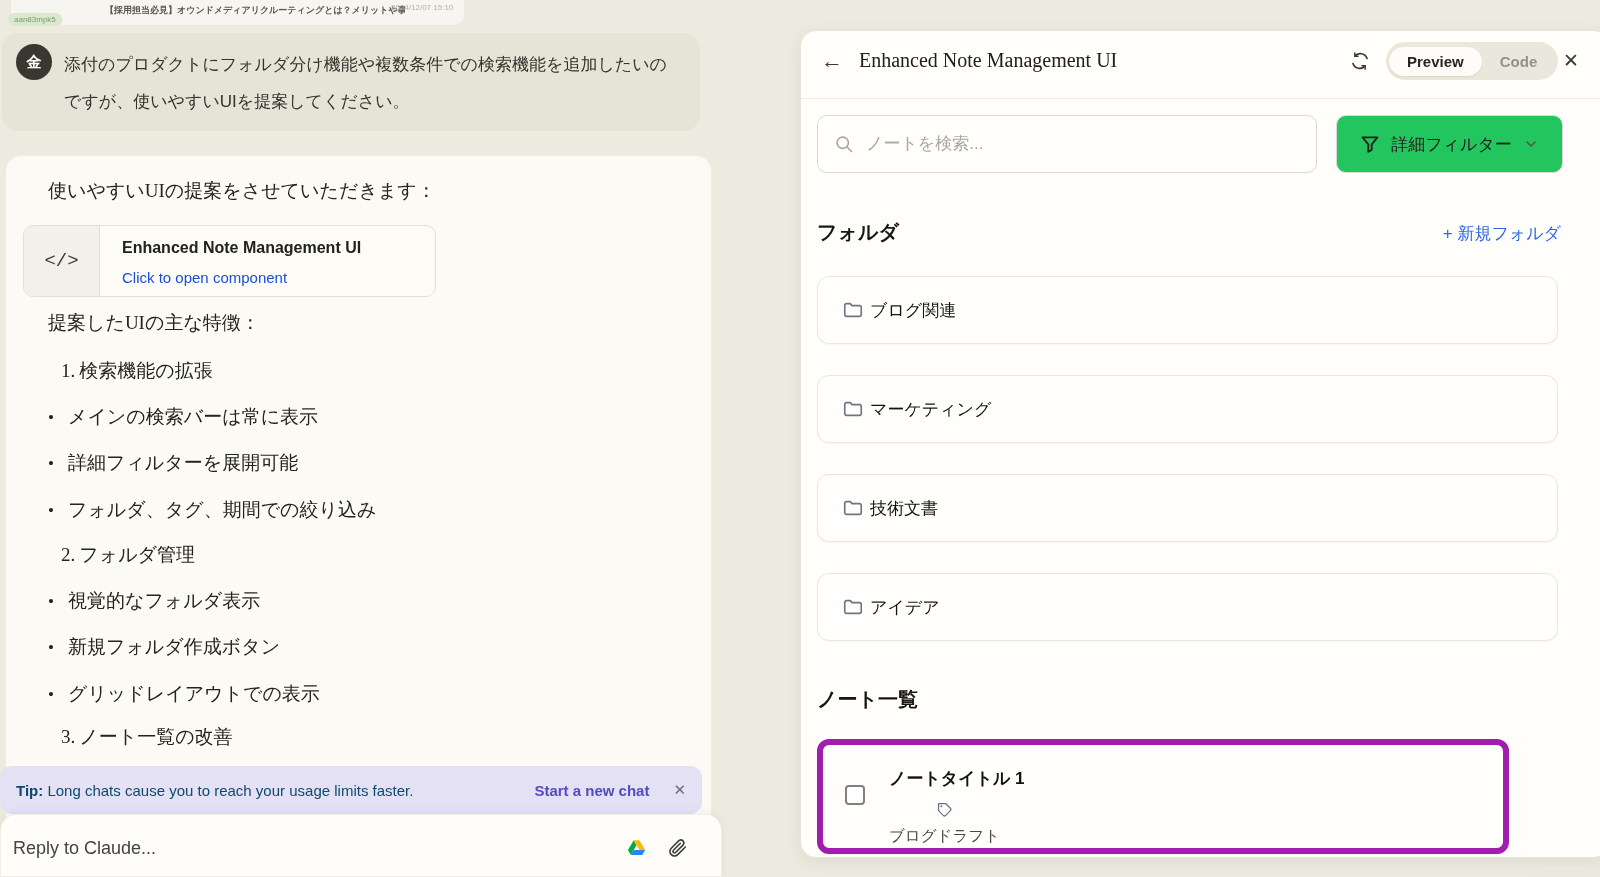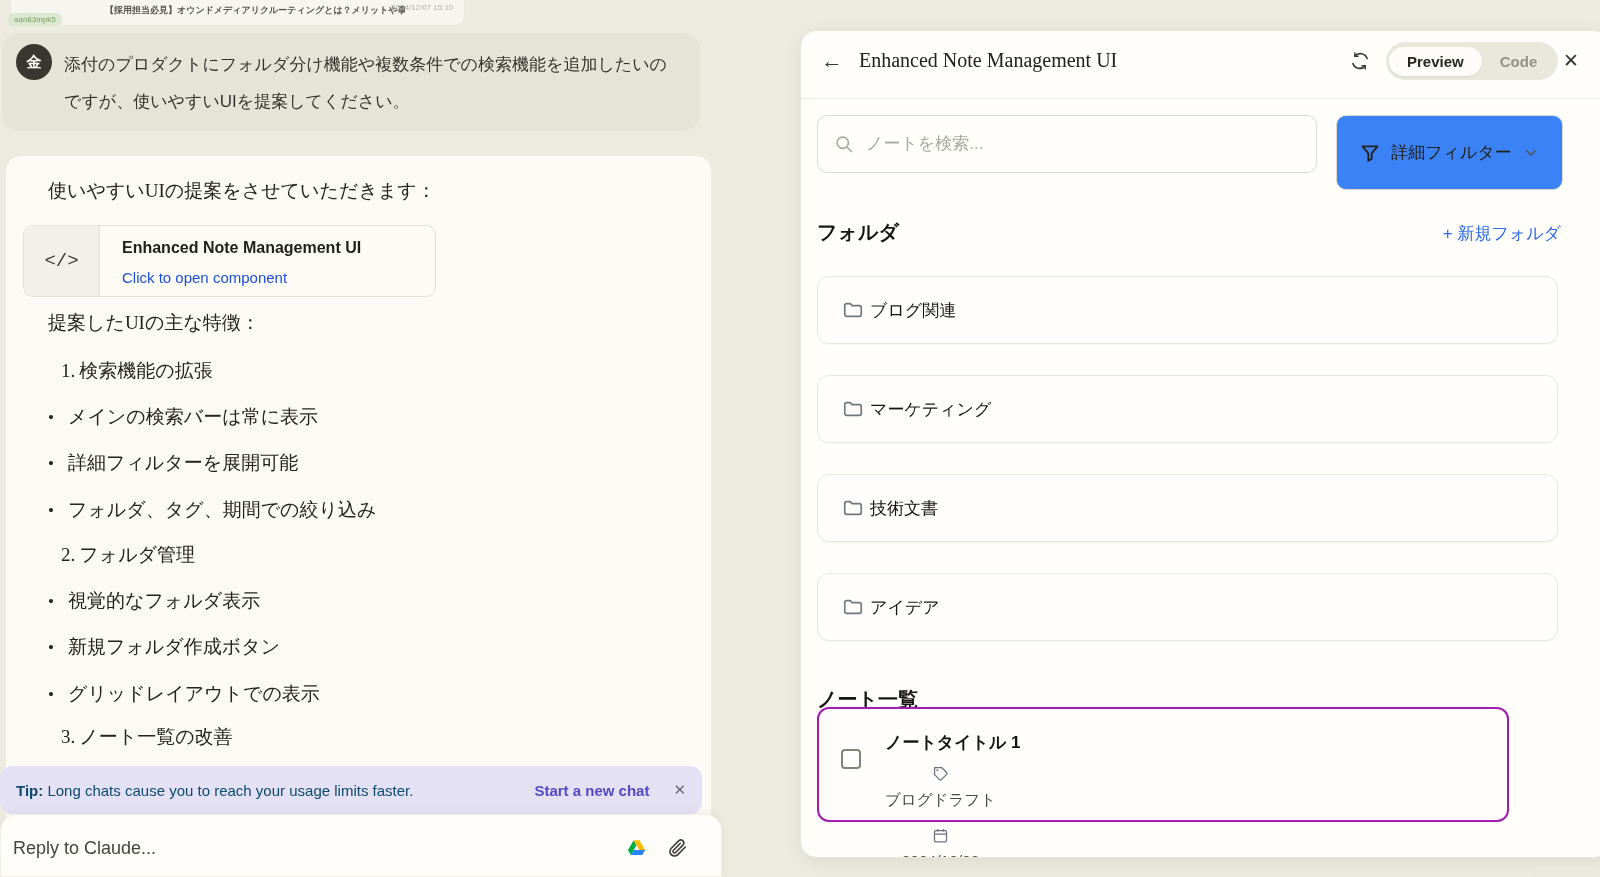--- a/index.html
+++ b/index.html
@@ -81,36 +81,36 @@
   .toggle .seg.off{ color:#93918a; }
   .panel-close{ left:762px; top:18px; font-size:19px; color:#3a3933; cursor:pointer; }
   .panel-divider{ left:0; top:67px; width:100%; height:1px; background:#edece4; }
 
   .search-box{ left:16px; top:84px; width:500px; height:58px; background:#fffefb;
     border:1.5px solid #dbd9d0; border-radius:10px; display:flex; align-items:center; padding:0 16px; }
   .search-box input{ border:none; outline:none; background:transparent; font-size:17px;
     color:#3a3933; width:100%; margin-left:12px;
     font-family:"Liberation Sans","DejaVu Sans",sans-serif; }
   .search-box input::placeholder{ color:#a9a79d; }
-  .filter-btn{ left:535px; top:84px; width:227px; height:75px; background:#3b82f6;
+  .filter-btn{ left:535px; top:84px; width:227px; height:58px; background:#22c55e;
     border:1.5px solid #dbd9d0; border-radius:10px; display:flex; align-items:center;
     justify-content:center; gap:11px; cursor:pointer; }
   .filter-btn .lbl{ font-size:17px; color:#23221c; }
 
   .section-heading{ font-size:20px; font-weight:bold; color:#161612; }
   .folders-heading{ left:16px; top:188px; }
   .new-folder{ right:48px; top:191px; font-size:17px; color:#2b67e8; cursor:pointer; }
   .folder-card{ left:16px; width:741px; height:68px; background:#fffefc;
     border:1px solid #e9e7df; border-radius:12px; box-shadow:0 1px 2px rgba(0,0,0,.04);
     display:flex; align-items:center; padding:0 24px; gap:6px; cursor:pointer; }
   .folder-card .lbl{ font-size:17px; color:#14130f; }
 
   .notes-heading{ left:16px; top:655px; }
-  .note-card{ left:16px; top:676px; width:692px; height:115px; background:#fffefc;
-    border:2px solid #a21caf; border-radius:12px; box-shadow:0 1px 2px rgba(0,0,0,.04); }
+  .note-card{ left:16px; top:708px; width:692px; height:115px; background:#fffefc;
+    border:6px solid #a21caf; border-radius:12px; box-shadow:0 1px 2px rgba(0,0,0,.04); }
   .note-checkbox{ left:22px; top:40px; width:20px; height:20px; border:2px solid #82817a;
     border-radius:4px; background:#fff; cursor:pointer; }
   .note-title{ left:66px; top:22px; font-size:17px; font-weight:bold; color:#14130f; }
   .note-meta{ left:66px; top:56px; display:flex; align-items:center; gap:8px;
     font-size:15.5px; color:#4b4a42;flex-direction:column; }
   .note-meta .gap{ width:14px; }
 
   .bottom-pill{ left:1531px; top:868px; width:80px; height:20px; background:#eae8df;
     border-radius:10px; }
 

